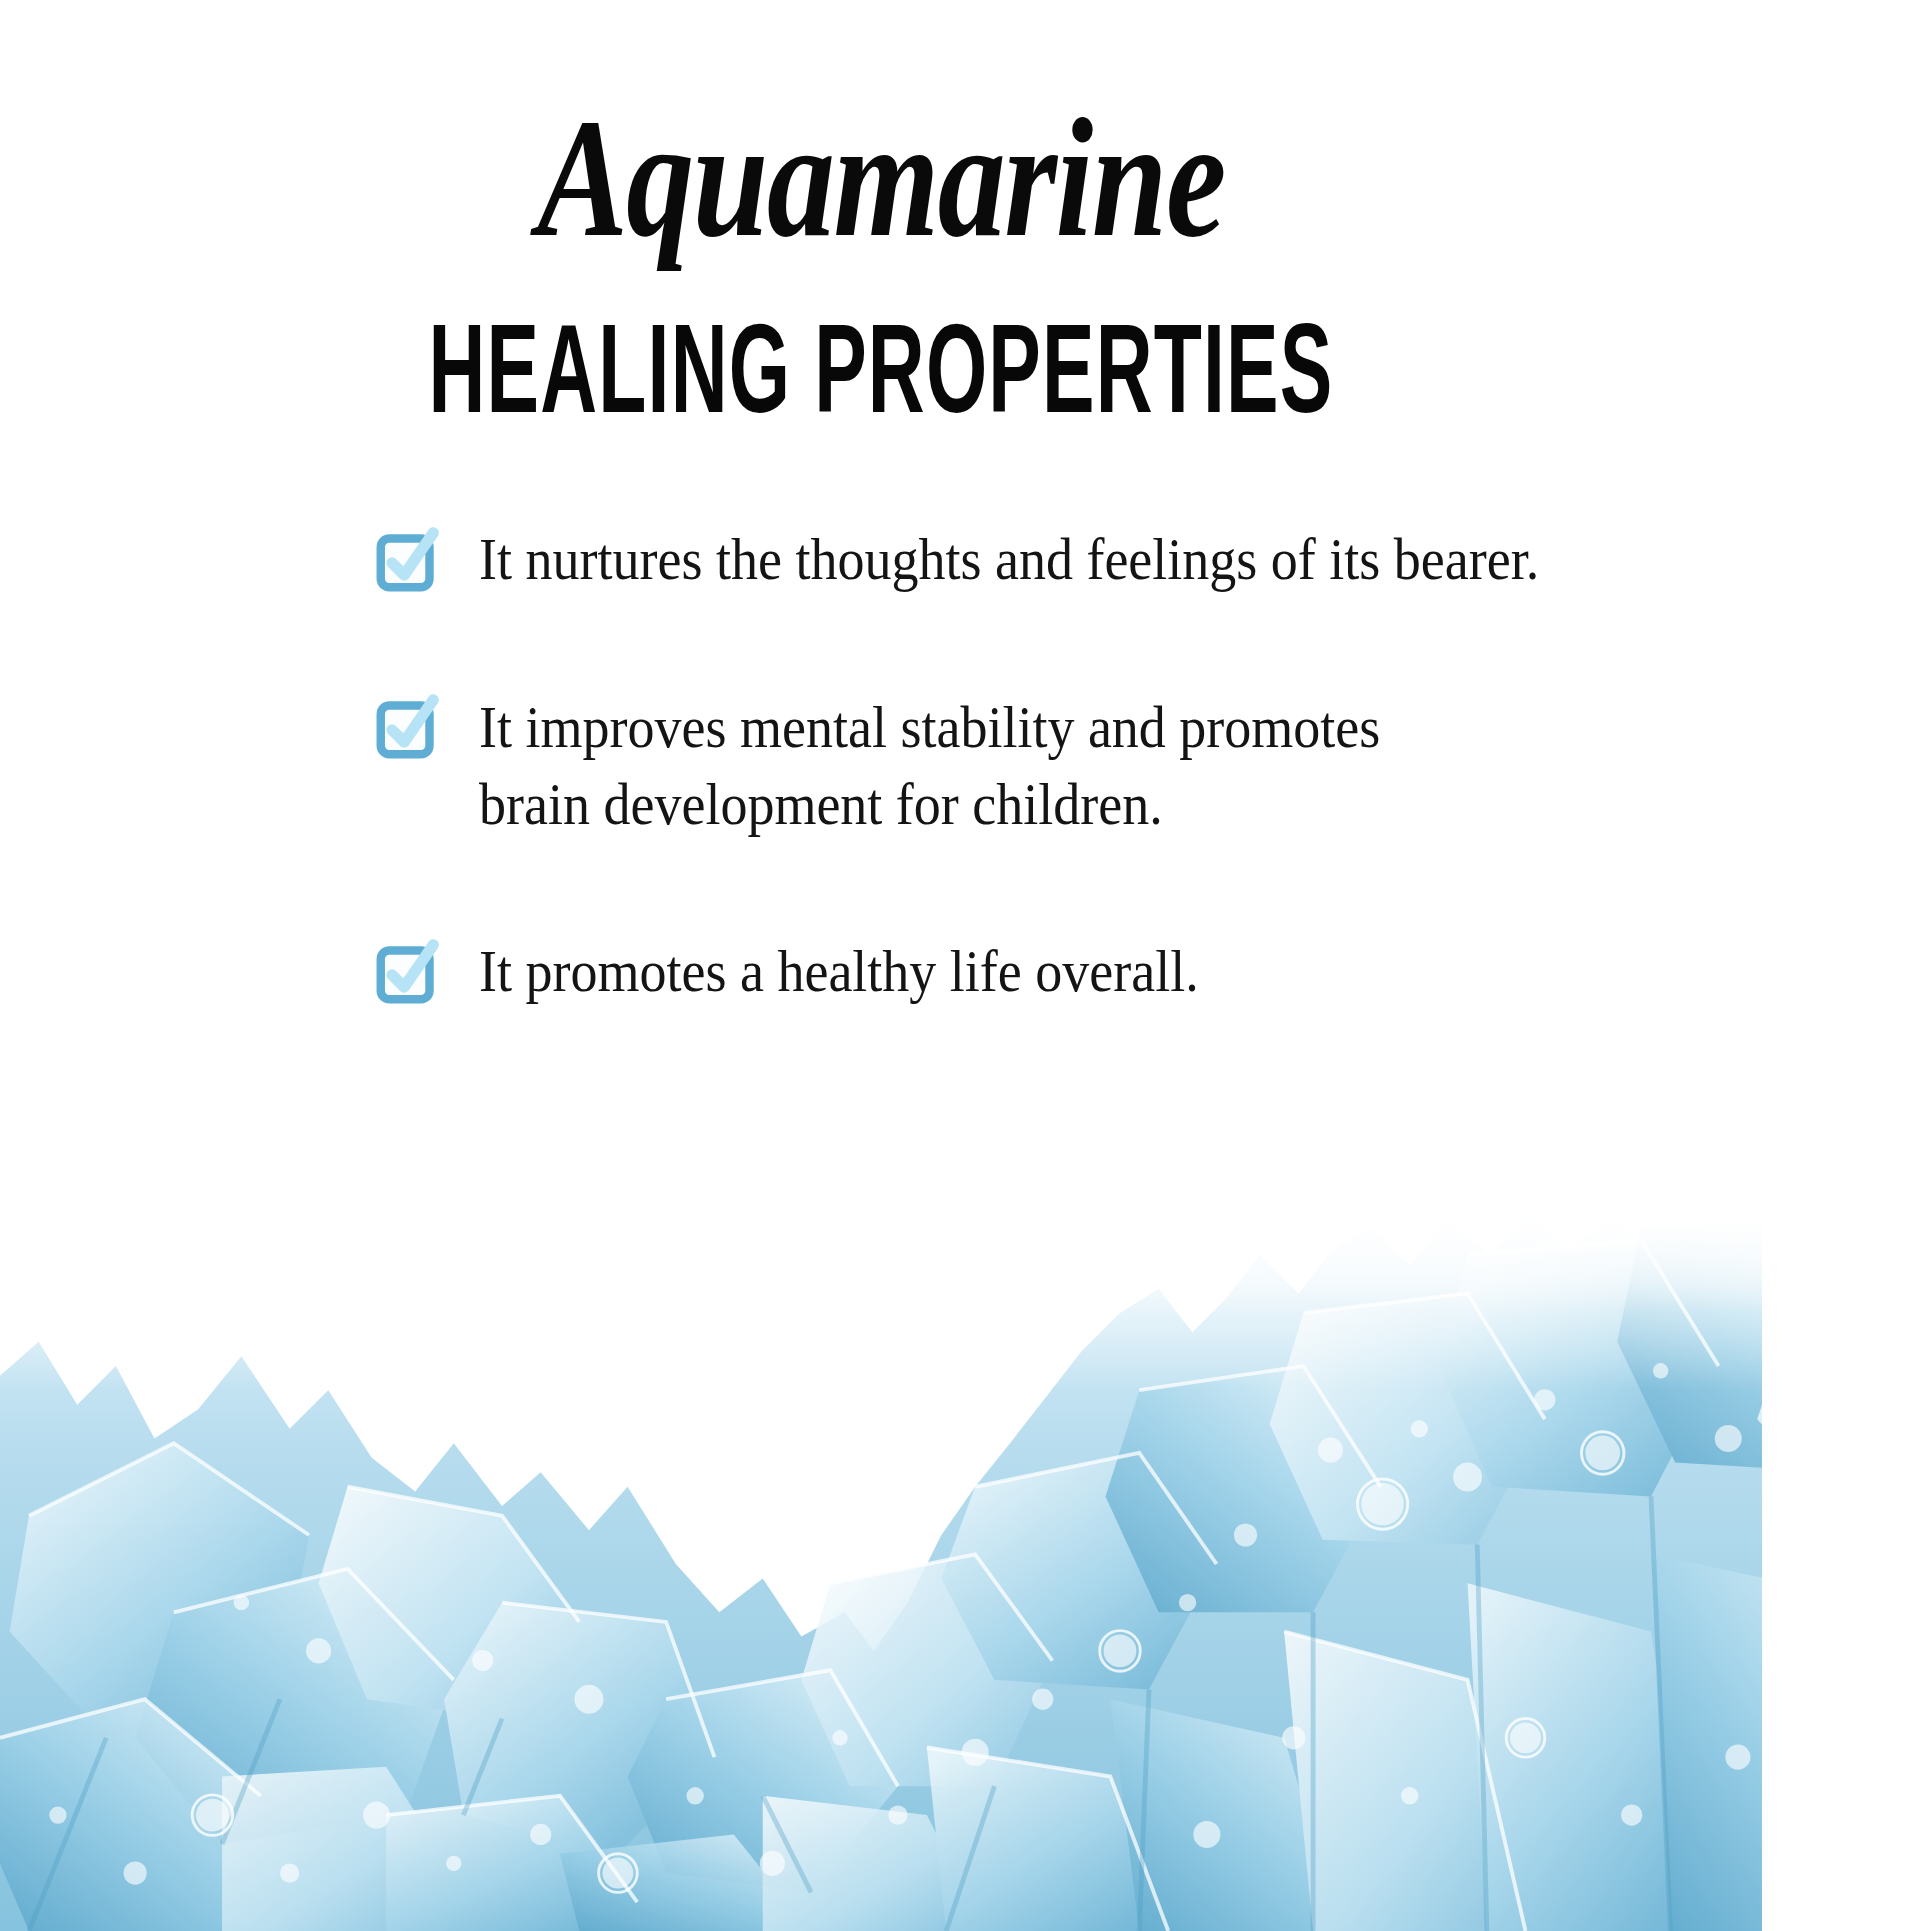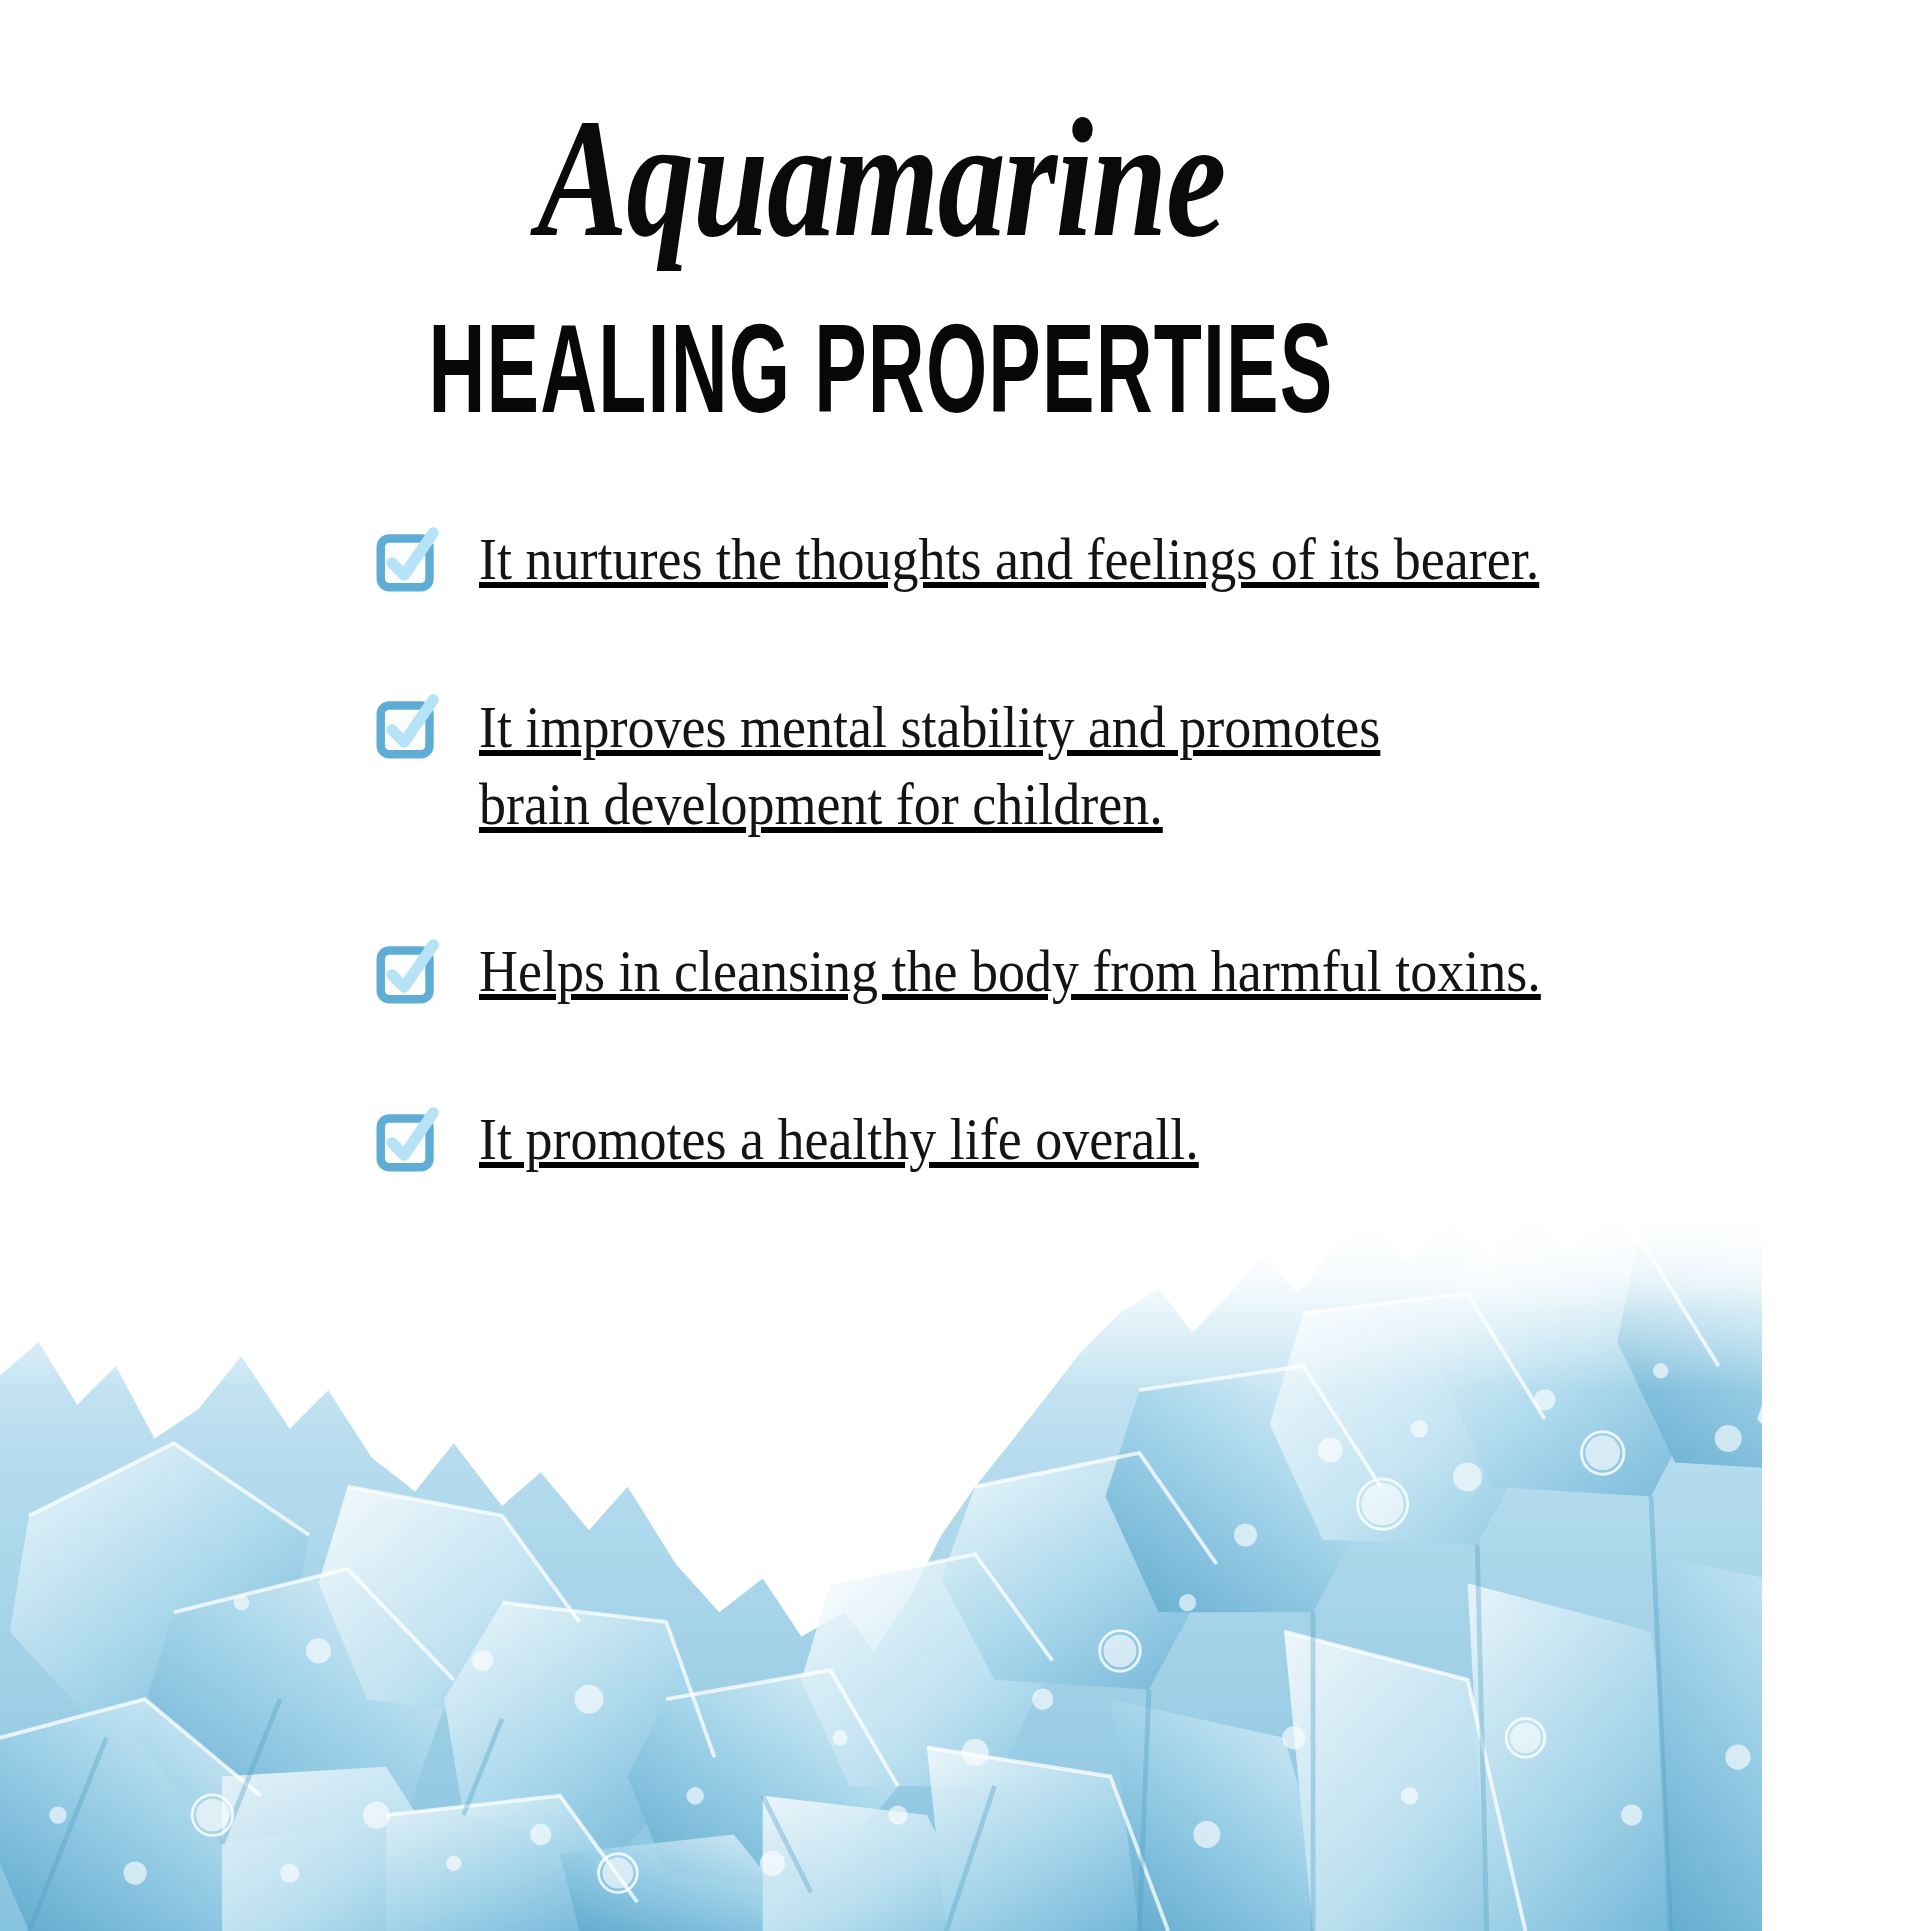--- a/index.html
+++ b/index.html
@@ -51,21 +51,20 @@
     white-space:nowrap;
     text-transform:uppercase;
   }
 
   
   .list{
     position:absolute;
     top:521px;
     left:377px;
     width:1448px;
-    text-decoration:underline;
   }
   .item{
     display:flex;
     align-items:flex-start;
     margin-bottom:91px;
   }
   .item:last-child{margin-bottom:0;}
 
   .checkbox{
     position:relative;
@@ -129,29 +128,20 @@
         <svg viewBox="0 0 64 64" xmlns="http://www.w3.org/2000/svg">
           <rect x="4" y="8" width="52" height="52" rx="9" ry="9" fill="#fbfdfe" stroke="#5fadd4" stroke-width="9"></rect>
           <path d="M16 34 L29 47 L60 2" fill="none" stroke="#b6e3f6" stroke-width="12" stroke-linecap="round" stroke-linejoin="round"></path>
         </svg>
       </span>
       <span class="item-text">It improves mental stability and promotes
 brain development for children.</span>
     </div>
 
 
-    <div class="item">
-      <span class="checkbox">
-        <svg viewBox="0 0 64 64" xmlns="http://www.w3.org/2000/svg">
-          <rect x="4" y="8" width="52" height="52" rx="9" ry="9" fill="#fbfdfe" stroke="#5fadd4" stroke-width="9"></rect>
-          <path d="M16 34 L29 47 L60 2" fill="none" stroke="#b6e3f6" stroke-width="12" stroke-linecap="round" stroke-linejoin="round"></path>
-        </svg>
-      </span>
-      <span class="item-text">Helps in cleansing the body from harmful toxins.</span>
-    </div>
 
     <div class="item">
       <span class="checkbox">
         <svg viewBox="0 0 64 64" xmlns="http://www.w3.org/2000/svg">
           <rect x="4" y="8" width="52" height="52" rx="9" ry="9" fill="#fbfdfe" stroke="#5fadd4" stroke-width="9"></rect>
           <path d="M16 34 L29 47 L60 2" fill="none" stroke="#b6e3f6" stroke-width="12" stroke-linecap="round" stroke-linejoin="round"></path>
         </svg>
       </span>
       <span class="item-text">It promotes a healthy life overall.</span>
     </div>

